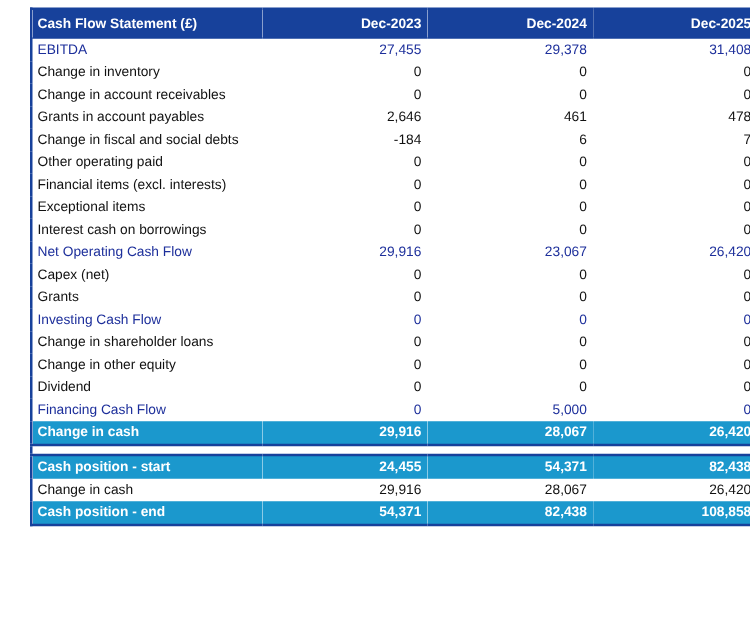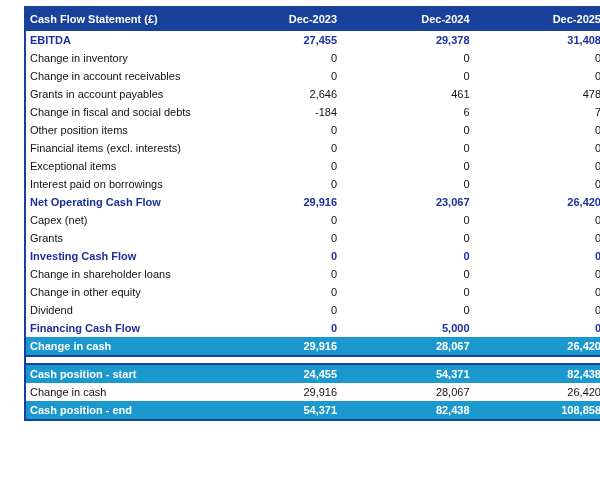--- a/index.html
+++ b/index.html
@@ -45,21 +45,21 @@
     font-weight:bold;
     height:22px;
     line-height:22px;
     border-bottom:1px solid var(--border-color);
   }
   thead th.title{text-align:left;}
   thead th.col{text-align:right;}
   td.label{text-align:left;color:var(--normal-text);}
   td.val{text-align:right;color:var(--normal-text);}
   tr.subtotal td{
-    font-weight:bold;
+    font-weight:normal;
     color:var(--subtotal-text);
   }
   tr.highlight td{
     background:var(--highlight-bg);
     color:#ffffff;
     font-weight:bold;
   }
   tr.spacer td{
     height:8px;
     line-height:8px;
@@ -113,39 +113,39 @@
           <td class="val">461</td>
           <td class="val">478</td>
         </tr>
         <tr class="normal">
           <td class="label">Change in fiscal and social debts</td>
           <td class="val">-184</td>
           <td class="val">6</td>
           <td class="val">7</td>
         </tr>
         <tr class="normal">
-          <td class="label">Other position items</td>
+          <td class="label">Other operating paid</td>
           <td class="val">0</td>
           <td class="val">0</td>
           <td class="val">0</td>
         </tr>
         <tr class="normal">
           <td class="label">Financial items (excl. interests)</td>
           <td class="val">0</td>
           <td class="val">0</td>
           <td class="val">0</td>
         </tr>
         <tr class="normal">
           <td class="label">Exceptional items</td>
           <td class="val">0</td>
           <td class="val">0</td>
           <td class="val">0</td>
         </tr>
         <tr class="normal">
-          <td class="label">Interest paid on borrowings</td>
+          <td class="label">Interest cash on borrowings</td>
           <td class="val">0</td>
           <td class="val">0</td>
           <td class="val">0</td>
         </tr>
         <tr class="subtotal">
           <td class="label">Net Operating Cash Flow</td>
           <td class="val">29,916</td>
           <td class="val">23,067</td>
           <td class="val">26,420</td>
         </tr>

